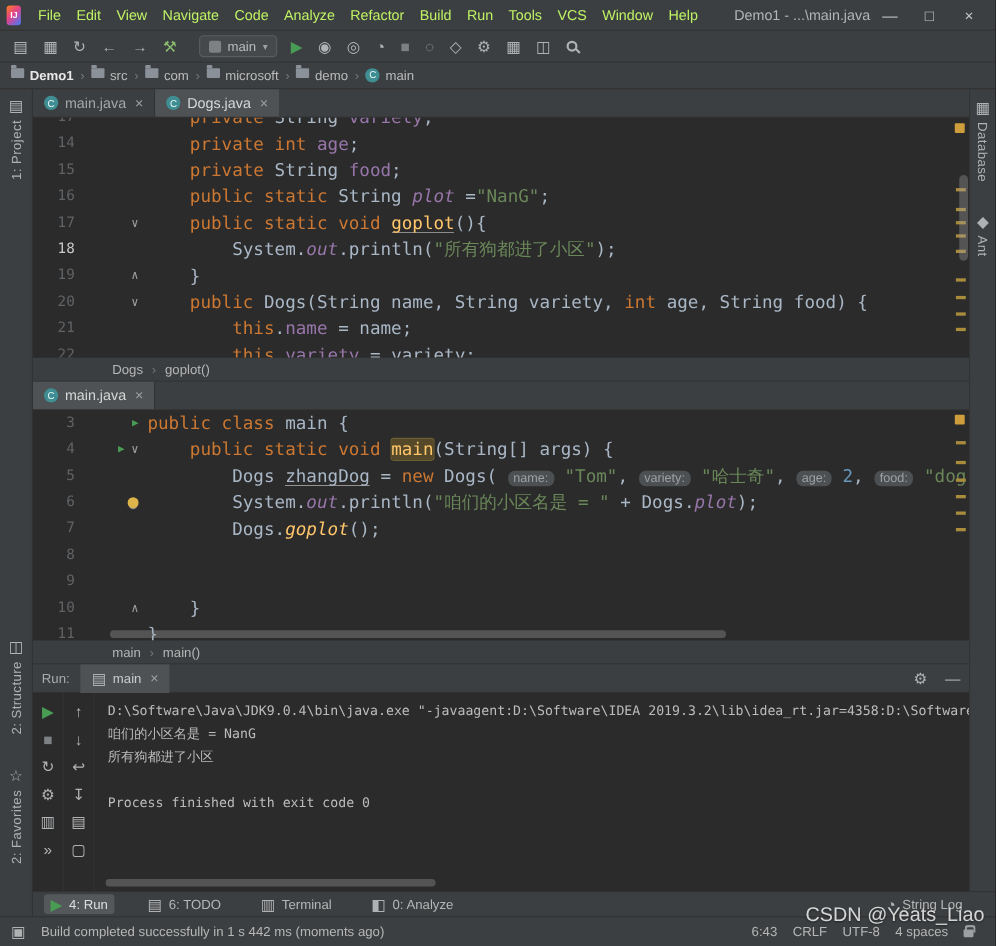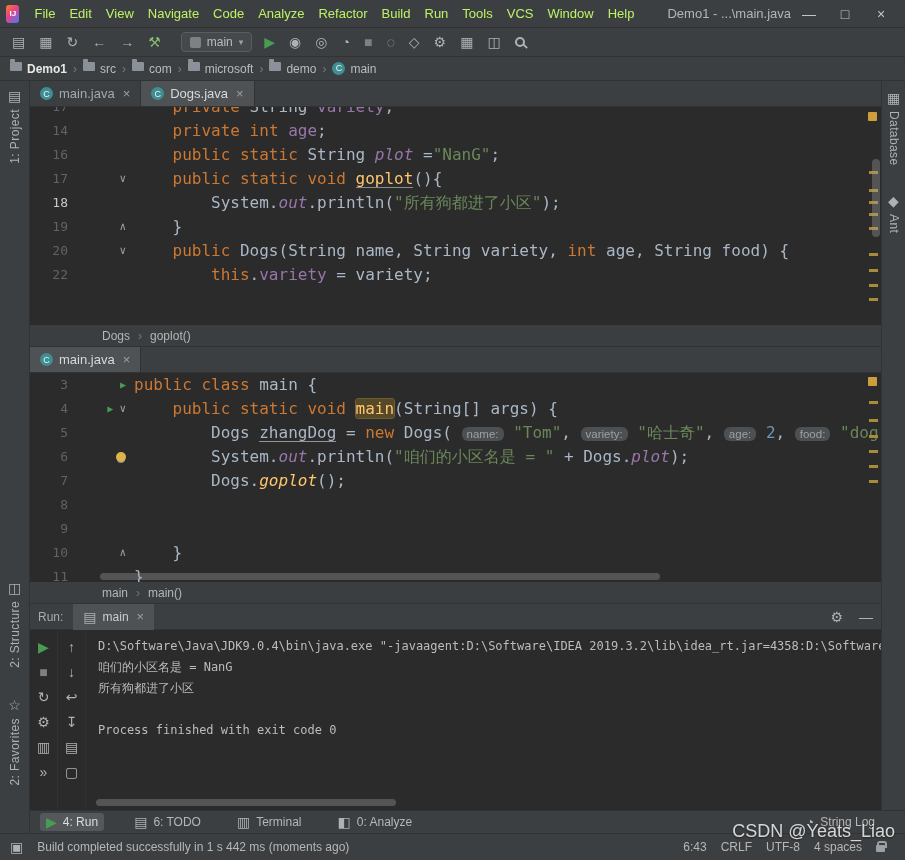--- a/index.html
+++ b/index.html
@@ -215,25 +215,27 @@
           <span class="classicon">C</span>
           <span class="tablabel">Dogs.java</span>
           <span class="tabclose">×</span>
         </span>
       </div>
 
     <div class="editor" id="ed-top">
       <div class="ed-lines" id="ed-top-lines">
           <div class="code-row"><span class="ln">17</span><span class="gut"></span><span class="codeline"><span class="t-p">    </span><span class="t-k">private</span><span class="t-p"> String </span><span class="t-f">variety</span><span class="t-p">;</span></span></div>
           <div class="code-row"><span class="ln">14</span><span class="gut"></span><span class="codeline"><span class="t-p">    </span><span class="t-k">private</span><span class="t-p"> </span><span class="t-k">int</span><span class="t-p"> </span><span class="t-f">age</span><span class="t-p">;</span></span></div>
+          <div class="code-row"><span class="ln">15</span><span class="gut"></span><span class="codeline"><span class="t-p">    </span><span class="t-k">private</span><span class="t-p"> String </span><span class="t-f">food</span><span class="t-p">;</span></span></div>
           <div class="code-row"><span class="ln">16</span><span class="gut"></span><span class="codeline"><span class="t-p">    </span><span class="t-k">public</span><span class="t-p"> </span><span class="t-k">static</span><span class="t-p"> String </span><span class="t-fi">plot</span><span class="t-p"> =</span><span class="t-s">"NanG"</span><span class="t-p">;</span></span></div>
           <div class="code-row"><span class="ln">17</span><span class="gut"><span class="gfold">∨</span></span><span class="codeline"><span class="t-p">    </span><span class="t-k">public</span><span class="t-p"> </span><span class="t-k">static</span><span class="t-p"> </span><span class="t-k">void</span><span class="t-p"> </span><span class="t-mu">goplot</span><span class="t-p">(){</span></span></div>
           <div class="code-row"><span class="ln active">18</span><span class="gut"></span><span class="codeline"><span class="t-p">        System.</span><span class="t-fi">out</span><span class="t-p">.println(</span><span class="t-s">"所有狗都进了小区"</span><span class="t-p">);</span></span></div>
           <div class="code-row"><span class="ln">19</span><span class="gut"><span class="gfold">∧</span></span><span class="codeline"><span class="t-p">    }</span></span></div>
           <div class="code-row"><span class="ln">20</span><span class="gut"><span class="gfold">∨</span></span><span class="codeline"><span class="t-p">    </span><span class="t-k">public</span><span class="t-p"> Dogs(String name, String variety, </span><span class="t-k">int</span><span class="t-p"> age, String food) {</span></span></div>
+          <div class="code-row"><span class="ln">21</span><span class="gut"></span><span class="codeline"><span class="t-p">        </span><span class="t-k">this</span><span class="t-p">.</span><span class="t-f">name</span><span class="t-p"> = name;</span></span></div>
           <div class="code-row"><span class="ln">22</span><span class="gut"></span><span class="codeline"><span class="t-p">        </span><span class="t-k">this</span><span class="t-p">.</span><span class="t-f">variety</span><span class="t-p"> = variety;</span></span></div>
         </div>
       <div class="stripe-sq" style="top:5px;right:4px"></div>
       <div class="tick" style="top:64px"></div>
       <div class="tick" style="top:82px"></div>
       <div class="tick" style="top:94px"></div>
       <div class="tick" style="top:106px"></div>
       <div class="tick" style="top:120px"></div>
       <div class="tick" style="top:146px"></div>
       <div class="tick" style="top:162px"></div>

